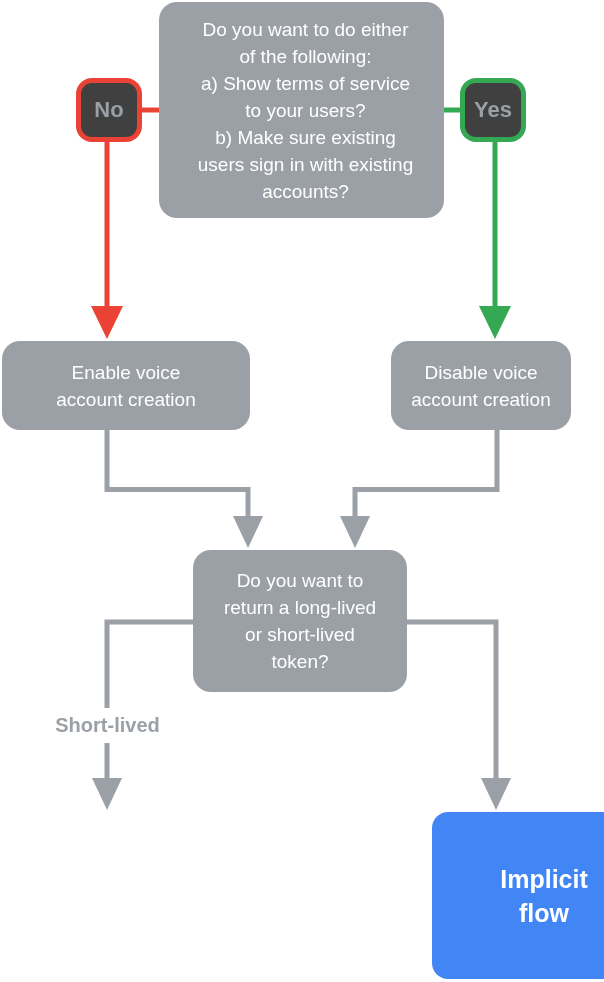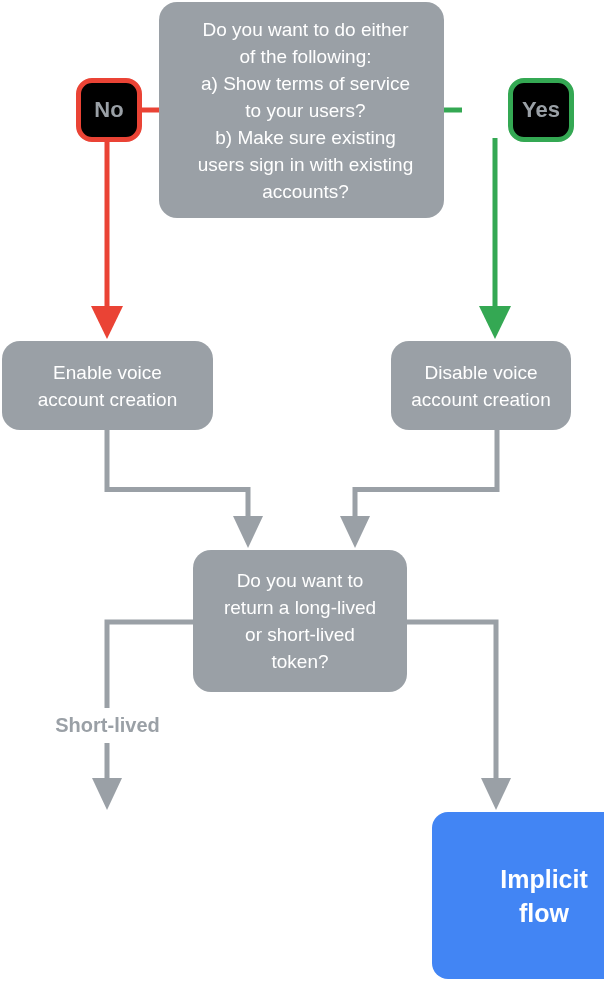--- a/index.html
+++ b/index.html
@@ -41,39 +41,39 @@
     font-weight:400;
   }
   .blue-node{
     background:var(--result-blue);
     color:var(--text-white);
     border-radius:16px;
     font-size:25px;line-height:34px;
     font-weight:700;
   }
   .badge{
-    background:#000000;
+    background:#404040;
     color:var(--label-gray);
     border-radius:16px;
     font-size:22px;font-weight:600;
   }
   .badge.no{border:5px solid var(--no-red);}
-  .badge.yes{border:5px solid var(--yes-green);margin-left:48px;}
+  .badge.yes{border:5px solid var(--yes-green);}
   .edge-label{
     background:#fff;
     color:var(--label-gray);
     font-size:20px;font-weight:600;
     white-space:nowrap;
   }
 
   
   .top-question{left:159px;top:2px;width:285px;height:216px;padding-left:8px;}
   .no-badge{left:76px;top:78px;width:66px;height:64px;}
   .yes-badge{left:460px;top:78px;width:66px;height:64px;}
-  .enable-box{left:2px;top:341px;width:211px;height:89px;}
+  .enable-box{left:2px;top:341px;width:248px;height:89px;}
   .disable-box{left:391px;top:341px;width:180px;height:89px;}
   .token-question{left:193px;top:550px;width:214px;height:142px;}
   .short-label{left:23px;top:708px;width:169px;height:35px;}
   .long-label{left:410px;top:708px;width:170px;height:35px;}
   .auth-box{left:0px;top:812px;width:213px;height:167px;}
   .implicit-box{left:388px;top:812px;width:224px;height:167px;margin-left:44px;}
 </style>
 </head>
 <body>
 

